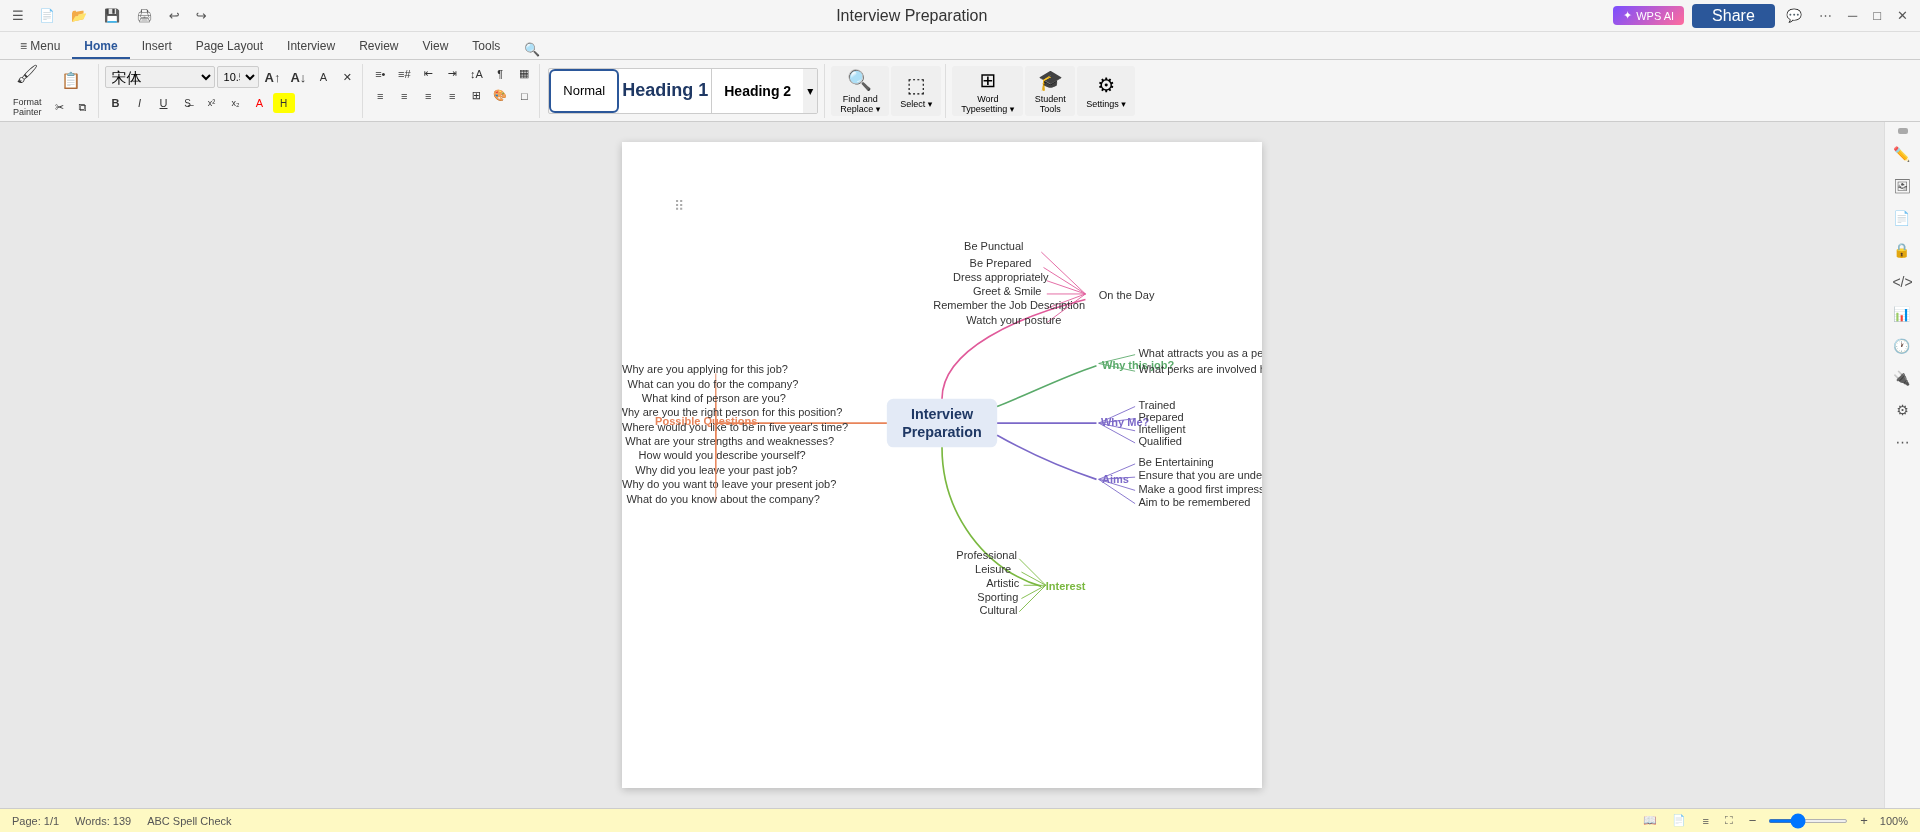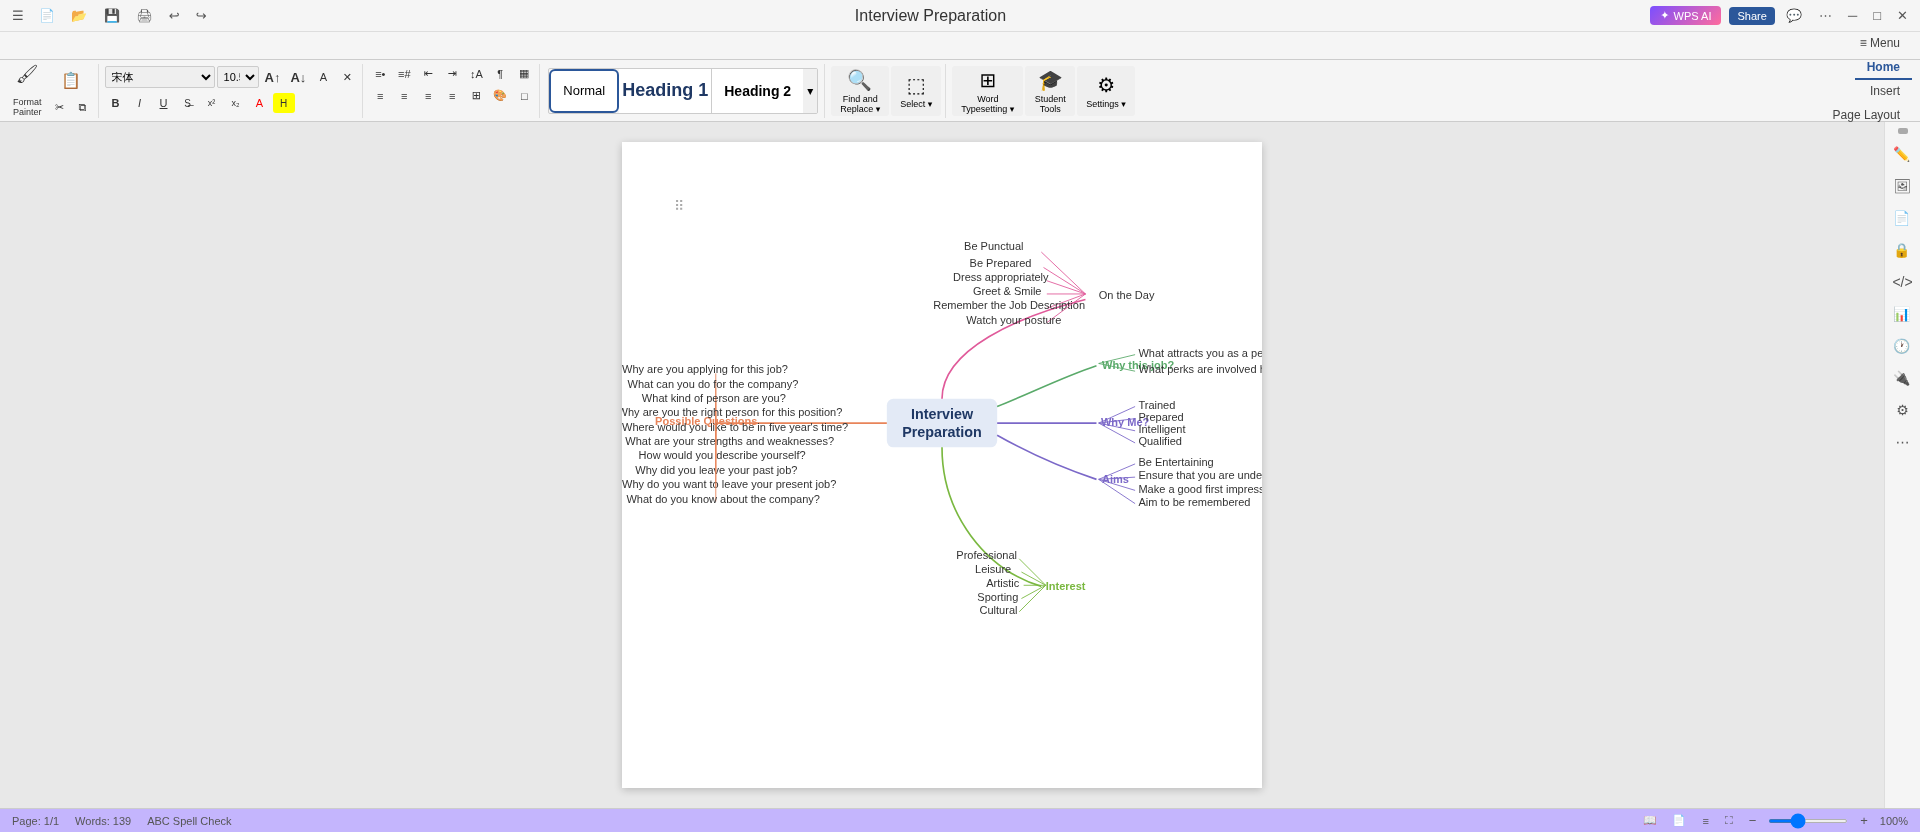--- a/index.html
+++ b/index.html
@@ -12,32 +12,31 @@
       display: flex;
       align-items: center;
       padding: 0 8px;
       border-bottom: 1px solid #ddd;
       justify-content: space-between;
     }
     .title-bar-left { display: flex; align-items: center; gap: 8px; }
     .title-bar-center { font-size: 16px; color: #333; }
     .title-bar-right { display: flex; align-items: center; gap: 8px; }
     .wps-ai-btn { background: linear-gradient(135deg, #7b4fff, #ff6b9d); color: white; border: none; border-radius: 4px; padding: 3px 10px; font-size: 11px; cursor: pointer; display: flex; align-items: center; gap: 4px; }
-    .share-btn { background: #2b579a; color: white; border: none; border-radius: 4px; padding: 3px 8px; font-size: 11px; cursor: pointer; }
+    .share-btn { background: #2b579a; color: white; border: none; border-radius: 4px; padding: 3px 20px; font-size: 16px; cursor: pointer; }
     .icon-btn { background: none; border: none; cursor: pointer; padding: 2px 4px; font-size: 13px; color: #555; }
 
     
     .ribbon-tabs {
       height: 28px;
       background: #f5f5f5;
       display: flex;
       align-items: flex-end;
       padding: 0 8px;
       border-bottom: 1px solid #ccc;
-      flex-direction: column;
     }
     .ribbon-tab {
       padding: 4px 12px;
       font-size: 12px;
       cursor: pointer;
       color: #444;
       border-bottom: 2px solid transparent;
     }
     .ribbon-tab.active {
       color: #2b579a;
@@ -91,21 +90,21 @@
       color: #333;
       display: flex;
       align-items: center;
       justify-content: center;
       height: 20px;
       min-width: 22px;
     }
     .font-select {
       width: 110px;
       height: 22px;
-      font-size: 11px;
+      font-size: 15px;
       border: 1px solid #ccc;
       border-radius: 2px;
       padding: 0 2px;
     }
     .font-size-select {
       width: 42px;
       height: 22px;
       font-size: 11px;
       border: 1px solid #ccc;
       border-radius: 2px;
@@ -227,21 +226,21 @@
       justify-content: center;
       cursor: pointer;
       border-radius: 3px;
       font-size: 14px;
       color: #555;
     }
 
     
     .status-bar {
       height: 24px;
-      background: #c4b5fd;
+      background: #fef9c3;
       border-top: 1px solid #ccc;
       display: flex;
       align-items: center;
       padding: 0 12px;
       justify-content: space-between;
       font-size: 11px;
       color: #555;
       gap: 11px;
     }
     .status-left { display: flex; align-items: center; gap: 16px; }

